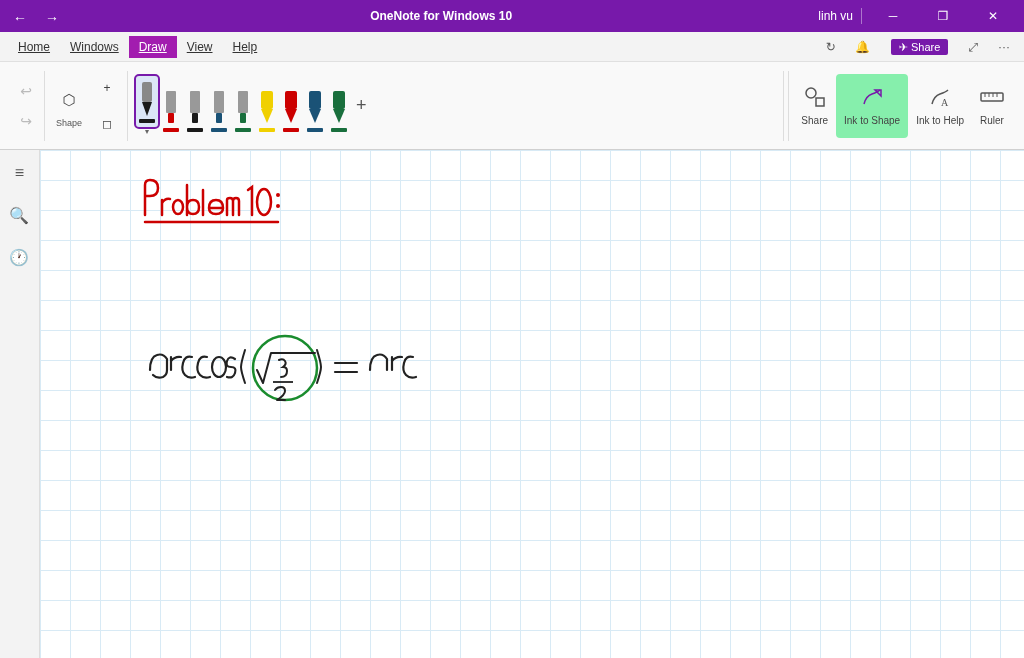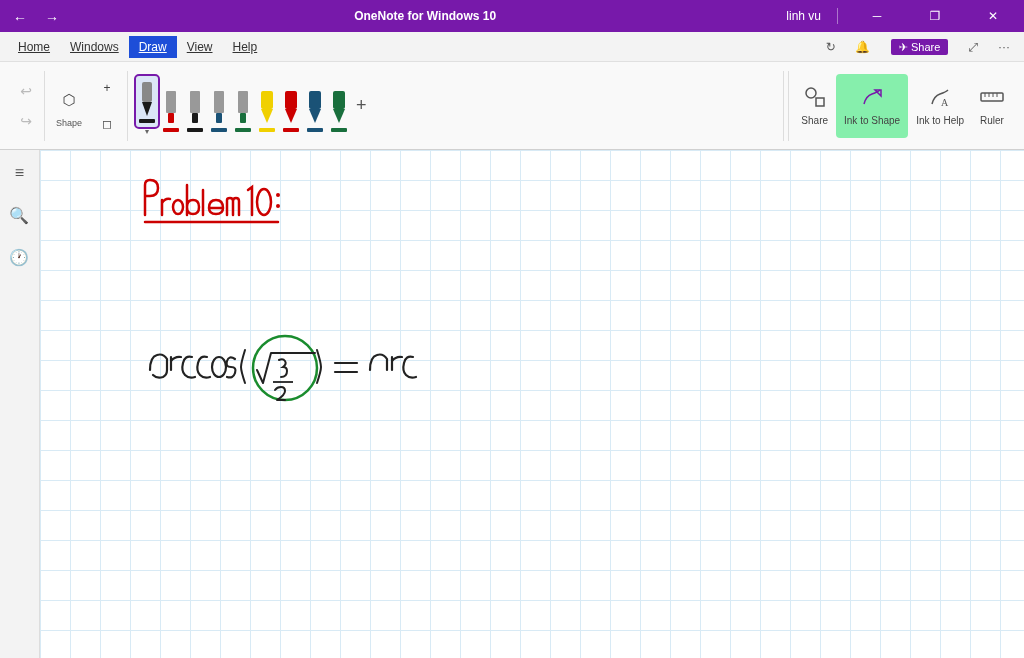--- a/index.html
+++ b/index.html
@@ -10,21 +10,21 @@
       height: 32px;
       background: #7719aa;
       display: flex;
       align-items: center;
       justify-content: space-between;
       padding: 0 8px;
       color: white;
     }
     #titlebar-left { display: flex; gap: 8px; }
     #titlebar-center { font-size: 12px; flex: 1; text-align: center; font-weight: bold; }
-    #titlebar-right { display: flex; align-items: center; gap: 12px; }
+    #titlebar-right { display: flex; align-items: center; gap: 4px; }
     .title-btn {
       width: 46px; height: 32px; display: flex; align-items: center; justify-content: center;
       font-size: 12px; cursor: pointer; color: white;
     }
     .nav-arrow { width: 24px; height: 24px; display: flex; align-items: center; justify-content: center; cursor: pointer; color: white; font-size: 14px; }
 
     
     #menubar {
       height: 30px;
       background: #f3f3f3;
@@ -33,21 +33,21 @@
       padding: 0 8px;
       border-bottom: 1px solid #e0e0e0;
     }
     .menu-item {
       padding: 4px 10px;
       font-size: 12px;
       cursor: pointer;
       color: #333;
       text-decoration: underline;
     }
-    .menu-item.active { background: #1d4ed8; color: white; }
+    .menu-item.active { background: #a21caf; color: white; }
     #menubar-right { margin-left: auto; display: flex; align-items: center; gap: 8px; }
     .menu-icon-btn { font-size: 12px; cursor: pointer; color: #555; padding: 2px 6px; }
 
     
     #ribbon {
       height: 88px;
       background: #f9f9f9;
       border-bottom: 1px solid #d0d0d0;
       display: flex;
       align-items: center;

